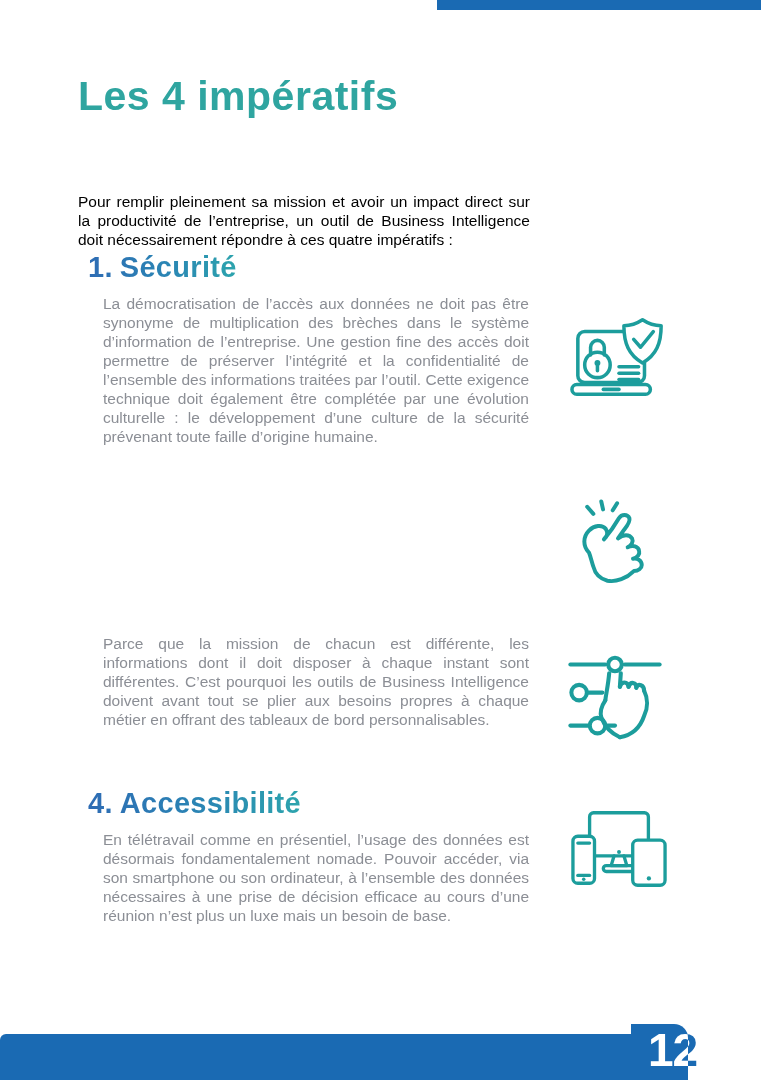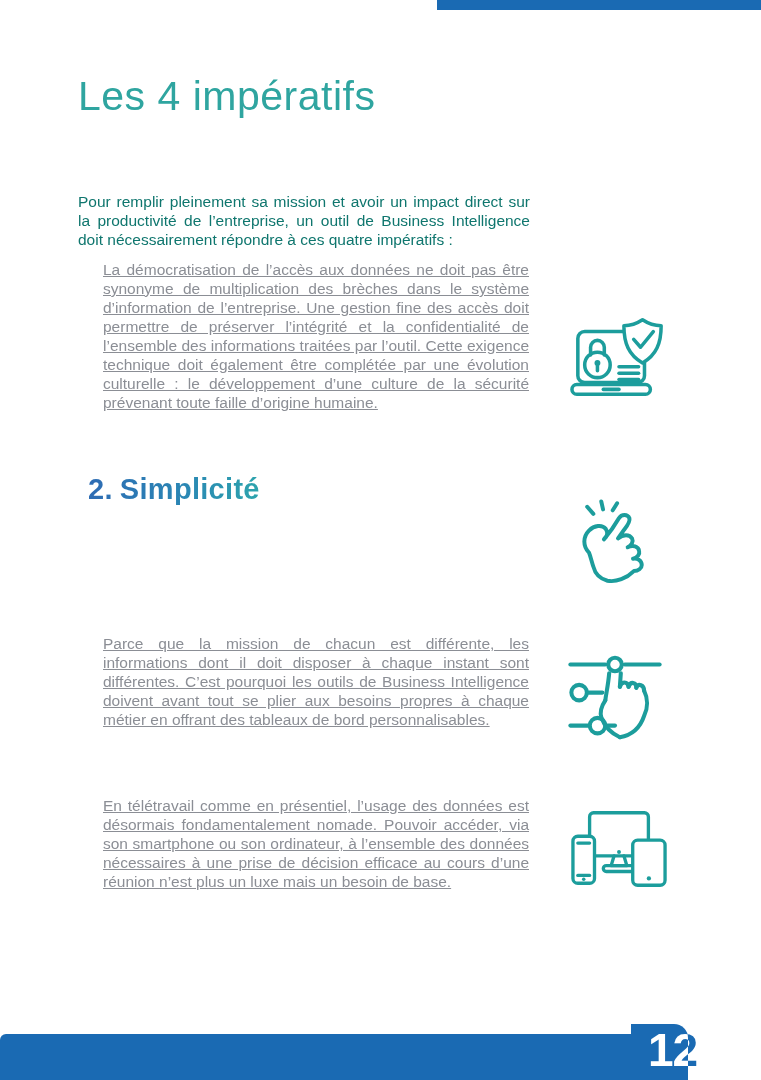--- a/index.html
+++ b/index.html
@@ -9,27 +9,27 @@
     background:#ffffff;
     overflow:hidden;
     font-family:"Liberation Sans",sans-serif;
     margin:0 auto;
   }
   
   .top-bar{position:absolute;left:437px;top:0;width:324px;height:10px;background:#1a6ab3;}
   
   .doc-title{
     position:absolute;left:78px;top:72px;width:480px;
-    font-size:41px;line-height:48px;font-weight:400;letter-spacing:.5px;
+    font-size:41px;line-height:48px;font-weight:700;letter-spacing:.5px;
     color:#2fa5a0;
   }
   
   .intro{
     position:absolute;left:78px;top:176px;width:452px;
-    font-size:15.5px;line-height:19px;color:#0f766e;
+    font-size:15.5px;line-height:19px;color:#000000;
     text-align:justify;
   }
   
   .section{position:absolute;left:88px;width:443px;}
   .sec-heading{
     margin:0;font-size:29px;font-weight:700;line-height:34px;
     color:#2e6cb4;letter-spacing:.3px;white-space:nowrap;
   }
   @supports ((-webkit-background-clip:text) or (background-clip:text)){
     .sec-heading{
@@ -37,21 +37,20 @@
       background:linear-gradient(90deg,#2e6cb4 0%,#2a86b4 55%,#2da4ad 100%);
       -webkit-background-clip:text;background-clip:text;
       color:transparent;
     }
   }
   .sec-num{margin-right:7px;}
   .sec-body{
     margin:10px 0 0 15px;width:426px;
     font-size:15.5px;line-height:19px;color:#8b8e95;
     text-align:justify;
-    text-decoration:underline;
   }
   .s1{top:250px}.s2{top:472px}.s3{top:624px}.s4{top:786px}
   
   .icon{position:absolute;}
   .icon svg{display:block;}
   .i1{left:570px;top:310px;width:98px;height:98px;}
   .i2{left:574px;top:494px;width:88px;height:96px;}
   .i3{left:565px;top:648px;width:100px;height:97px;}
   .i4{left:570px;top:808px;width:98px;height:80px;}
   
@@ -81,32 +80,33 @@
 
   <div class="top-bar"></div>
 
   <div class="doc-title">
     <div>Les 4 impératifs</div>
   </div>
 
   <p class="intro">Pour remplir pleinement sa mission et avoir un impact direct sur la productivité de l’entreprise, un outil de Business Intelligence doit nécessairement répondre à ces quatre impératifs :</p>
 
   <div class="section s1">
+    <h3 class="sec-heading"><span class="sec-num">1.</span><span>Sécurité</span></h3>
     <p class="sec-body">La démocratisation de l’accès aux données ne doit pas être synonyme de multiplication des brèches dans le système d’information de l’entreprise. Une gestion fine des accès doit permettre de préserver l’intégrité et la confidentialité de l’ensemble des informations traitées par l’outil. Cette exigence technique doit également être complétée par une évolution culturelle : le développement d’une culture de la sécurité prévenant toute faille d’origine humaine.</p>
   </div>
 
   <div class="section s2">
-    <h3 class="sec-heading"><span class="sec-num">2.</span><span>Simplicité</span></h3>
   </div>
 
   <div class="section s3">
     <p class="sec-body">Parce que la mission de chacun est différente, les informations dont il doit disposer à chaque instant sont différentes. C’est pourquoi les outils de Business Intelligence doivent avant tout se plier aux besoins propres à chaque métier en offrant des tableaux de bord personnalisables.</p>
   </div>
 
   <div class="section s4">
+    <h3 class="sec-heading"><span class="sec-num">4.</span><span>Accessibilité</span></h3>
     <p class="sec-body">En télétravail comme en présentiel, l’usage des données est désormais fondamentalement nomade. Pouvoir accéder, via son smartphone ou son ordinateur, à l’ensemble des données nécessaires à une prise de décision efficace au cours d’une réunion n’est plus un luxe mais un besoin de base.</p>
   </div>
 
   <div class="icon i1">
     <svg viewBox="0 0 100 100" width="98" height="98" fill="none" stroke="#1c9d9c" stroke-width="3.6" stroke-linecap="round" stroke-linejoin="round">
       <rect x="8" y="22" width="68" height="52" rx="7"></rect>
       <rect x="2" y="76" width="80" height="10" rx="5"></rect>
       <line x1="34" y1="81" x2="50" y2="81"></line>
       <circle cx="28" cy="56" r="13"></circle>
       <path d="M21,46 V38 a7,7 0 0 1 14,0 V46"></path>

